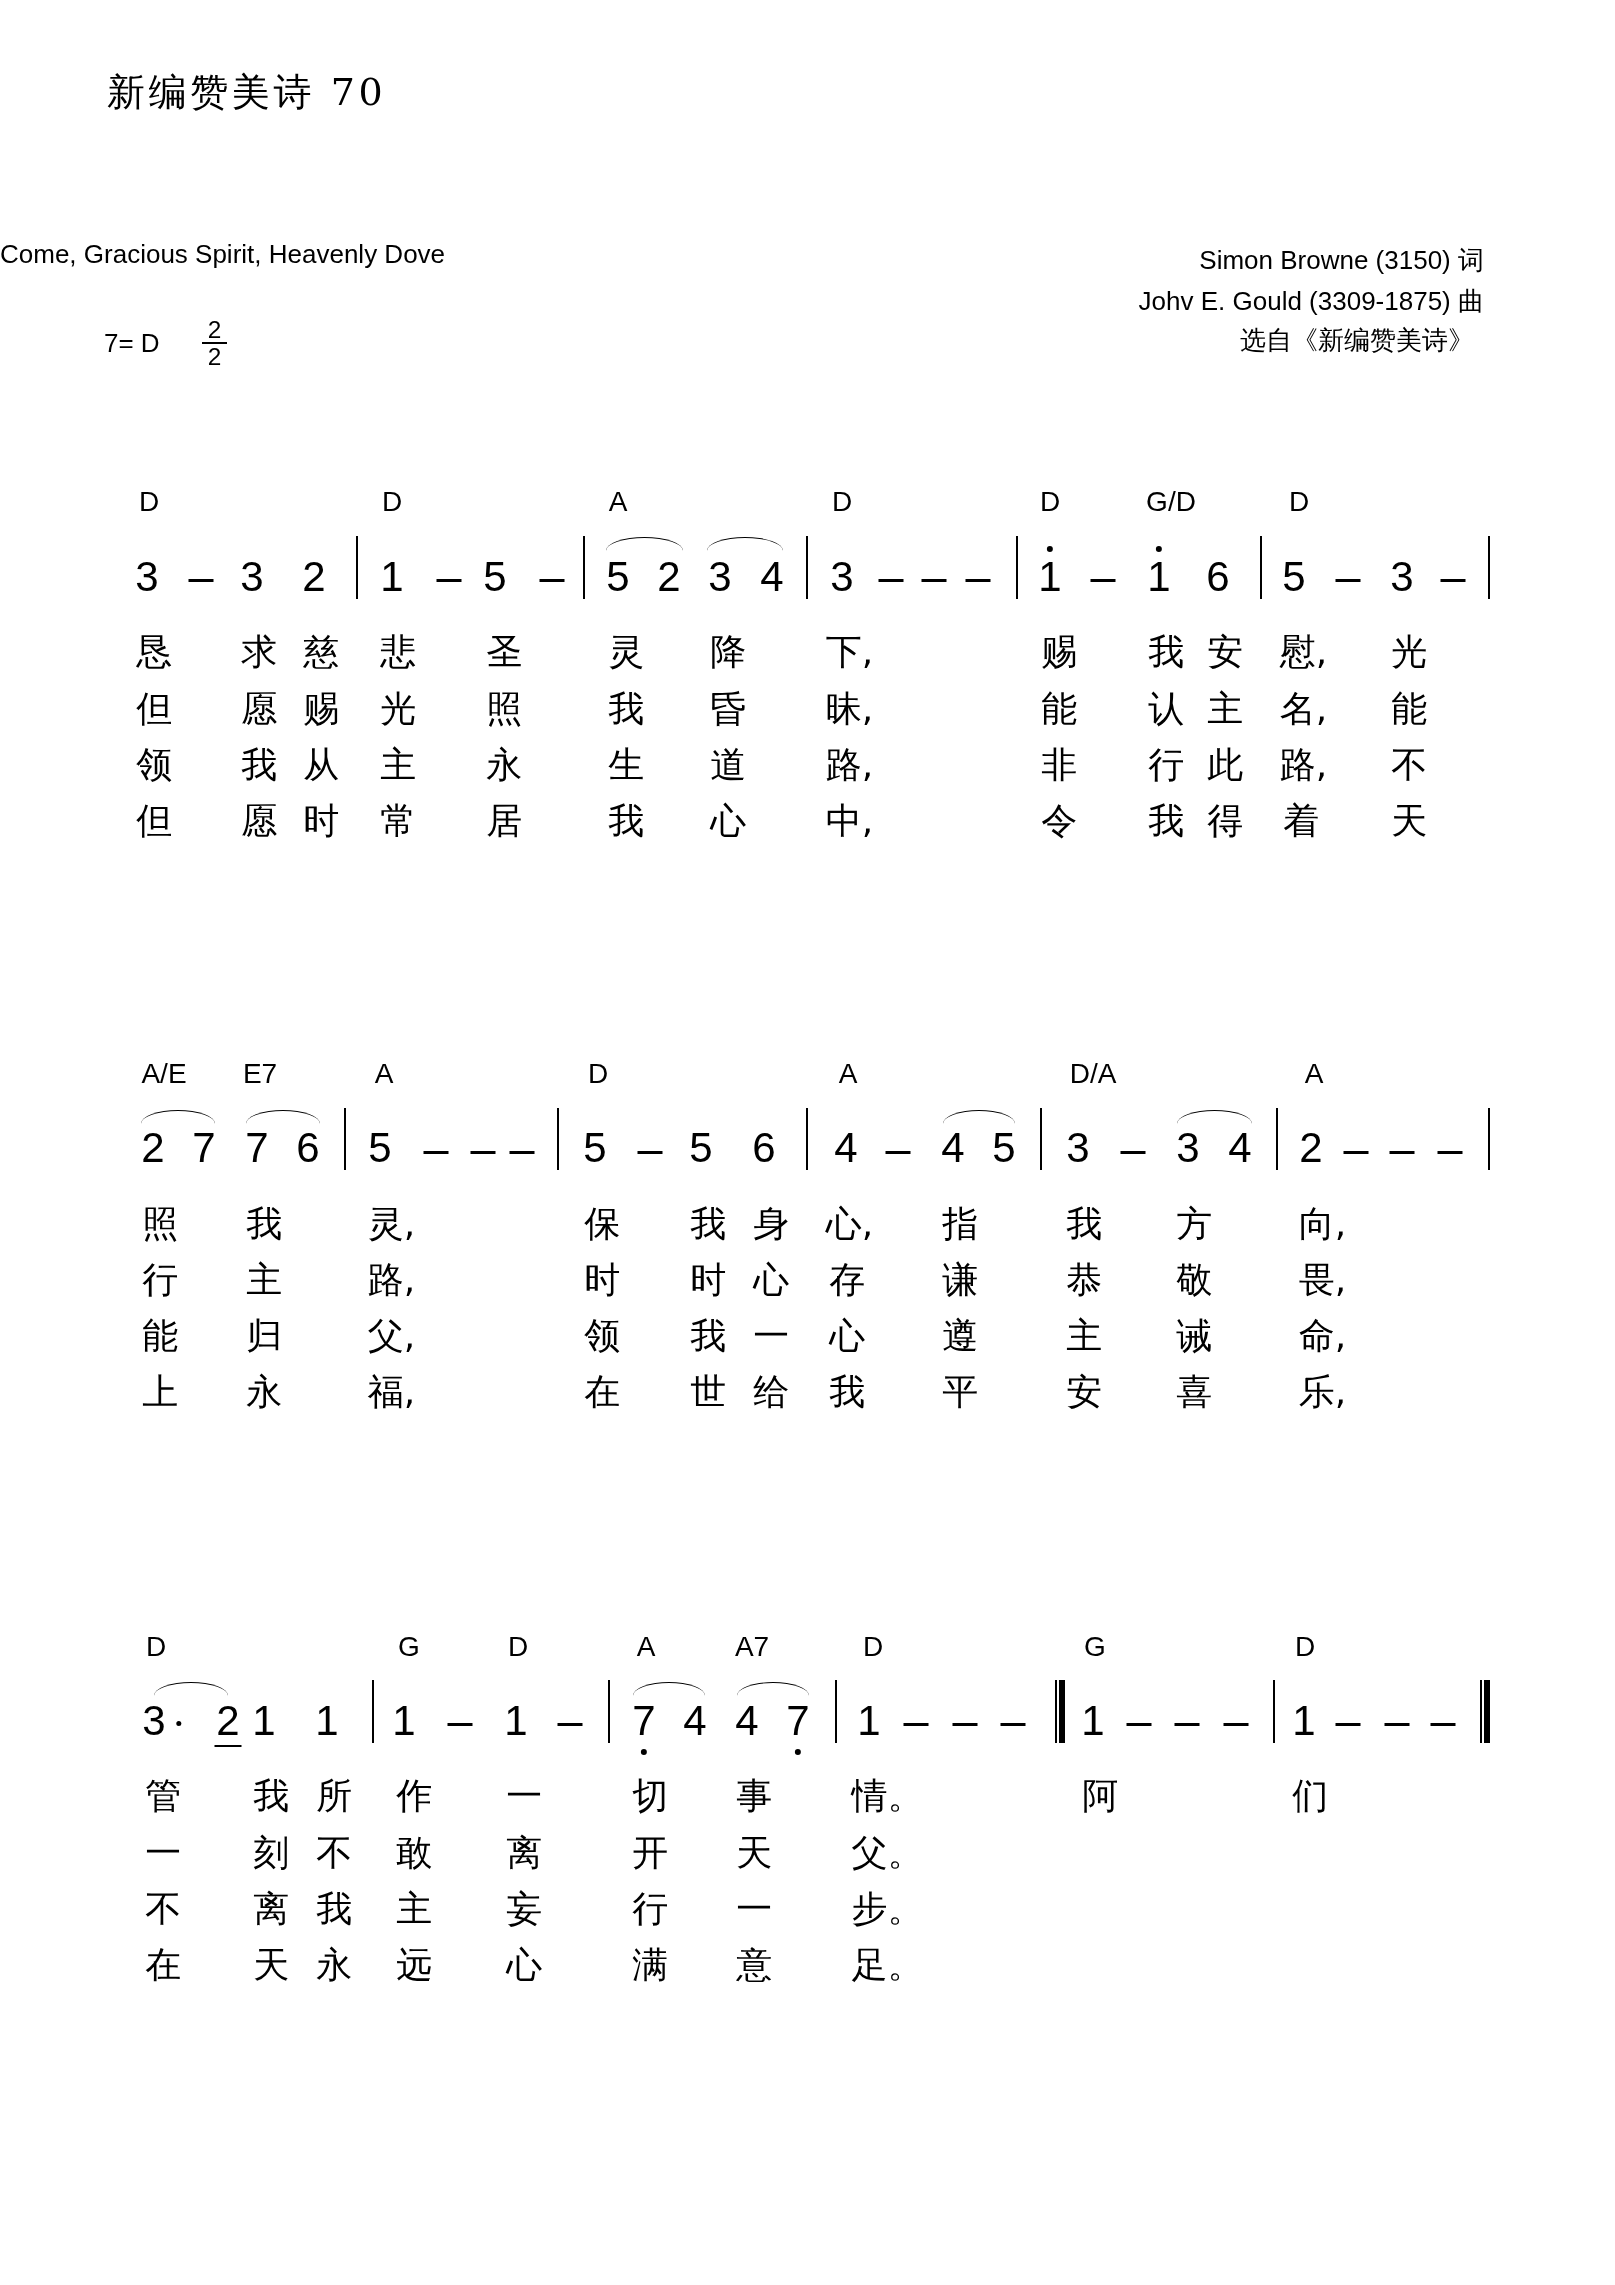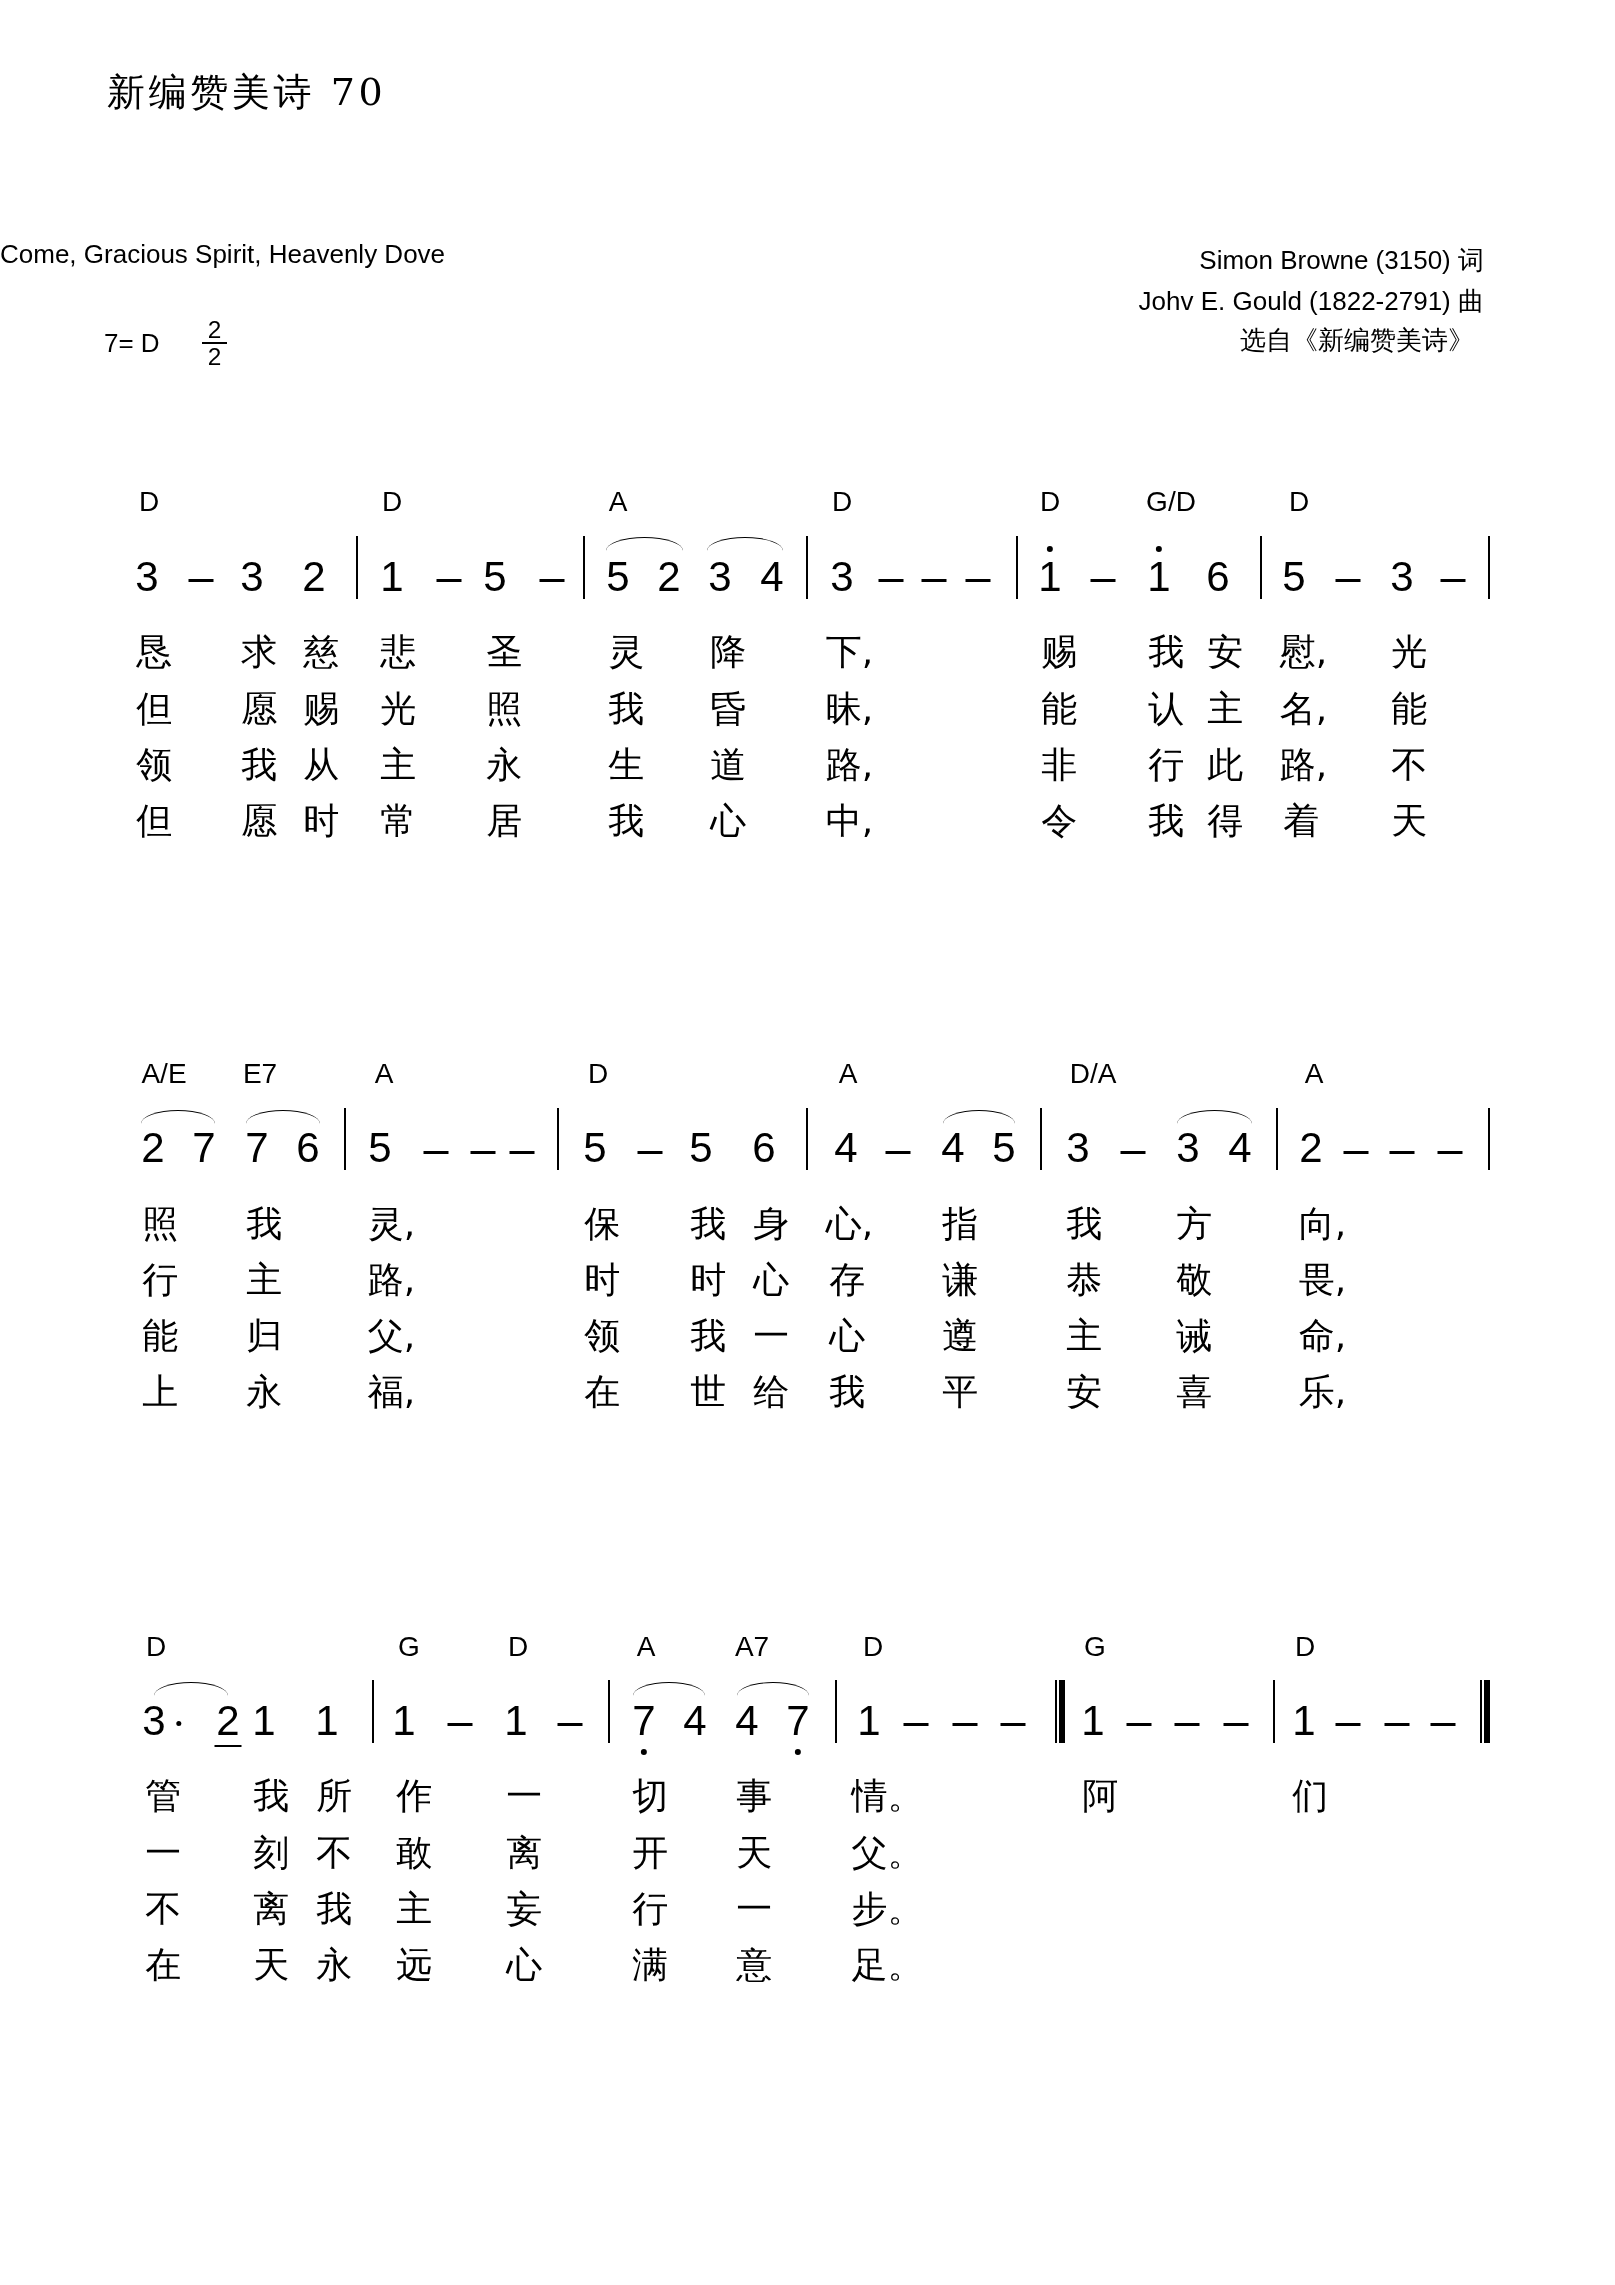--- a/index.html
+++ b/index.html
@@ -38,21 +38,21 @@
   .slur { border-top: 1.8px solid #000; border-radius: 50% 50% 0 0 / 100% 100% 0 0; height: 12.7px; }
   .lyric { font-family: "DejaVu Sans", sans-serif; font-size: 36px; line-height: 42px; transform: translateX(-30%); }
 </style>
 </head>
 <body>
 
 <div id="page">
   <div class="abs" id="hymnal-label">新编赞美诗  70</div>
   <div class="abs" id="subtitle">Come, Gracious Spirit, Heavenly Dove</div>
   <div class="abs credit" style="top:244px">Simon Browne (3150) 词</div>
-  <div class="abs credit" style="top:285px">Johv E. Gould (1822-2791) 曲</div>
+  <div class="abs credit" style="top:285px">Johv E. Gould (3309-1875) 曲</div>
   <div class="abs credit" style="top:324px; right:142px;">选自《新编赞美诗》</div>
   <div class="abs" id="key-sig">7=  D</div>
   <div class="abs" id="time-sig">
     <span>2</span>
     <span class="line"></span>
     <span>2</span>
   </div>
   <div id="systems">
       <div class="abs chord" style="left: 149px; top: 485px;">D</div>
       <div class="abs chord" style="left: 392px; top: 485px;">D</div>

